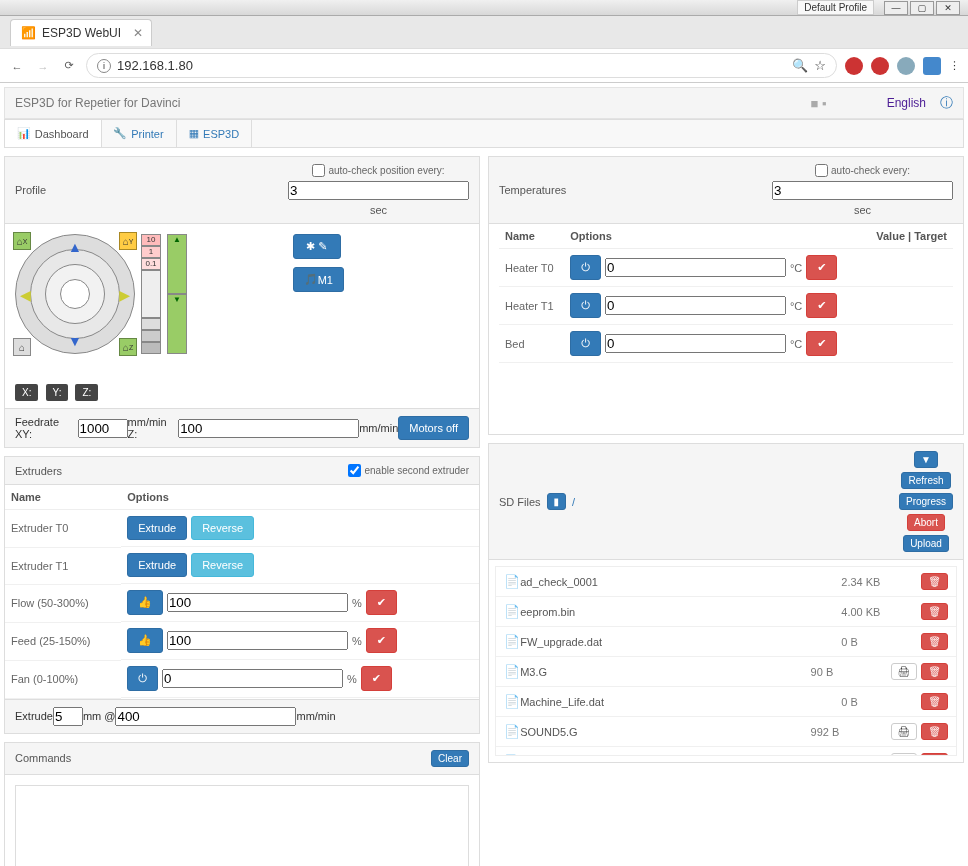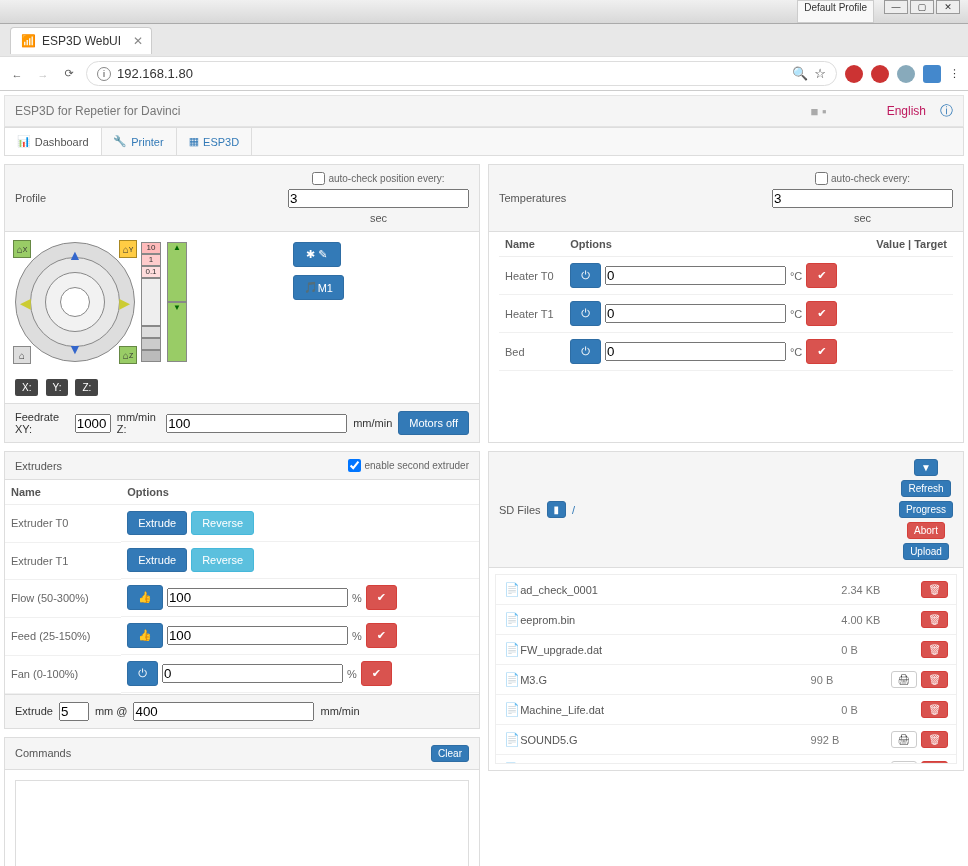--- a/index.html
+++ b/index.html
@@ -1,18 +1,18 @@
 <!DOCTYPE html>
 <html><head>
 <meta charset="utf-8">
 <style>
 * { box-sizing: border-box; margin: 0; padding: 0; }
 body { font-family: Arial, sans-serif; font-size: 11px; background: #fff; color: #333; }
 .browser-chrome { background: #e8e8e8; border-bottom: 1px solid #ccc; }
-.window-controls { height: 24px; background: linear-gradient(#f0f0f0,#d8d8d8); display: flex; justify-content: flex-end; padding: 0 8px; gap: 2px; border-bottom: 1px solid #aaa; }
+.window-controls { height: 16px; background: linear-gradient(#f0f0f0,#d8d8d8); display: flex; justify-content: flex-end; align-items: center; padding: 0 8px; gap: 2px; border-bottom: 1px solid #aaa; }
 .window-btn { width: 24px; height: 14px; background: #eee; border: 1px solid #999; font-size: 9px; text-align: center; line-height: 12px; }
 .profile-badge { font-size: 10px; background: #f8f8f8; border: 1px solid #ccc; padding: 1px 6px; margin-right: 8px; }
 .tab-bar { display: flex; align-items: center; height: 32px; padding-left: 10px; }
 .browser-tab { background: #fff; border: 1px solid #ccc; border-bottom: none; border-radius: 4px 4px 0 0; padding: 6px 30px 6px 10px; display: flex; align-items: center; gap: 6px; font-size: 12px; position: relative; }
 .tab-close { position: absolute; right: 8px; color: #888; }
 .addr-bar { background: #fff; border-top: 1px solid #ddd; height: 34px; display: flex; align-items: center; padding: 0 8px; gap: 8px; }
 .nav-icon { width: 18px; height: 18px; display: inline-flex; align-items: center; justify-content: center; color: #555; }
 .url-box { flex: 1; display: flex; align-items: center; border: 1px solid #ddd; border-radius: 14px; padding: 4px 10px; gap: 6px; font-size: 13px; }
 .ext-icon { width: 18px; height: 18px; border-radius: 50%; }
 .page { padding: 4px; }
@@ -20,21 +20,21 @@
 .top-bar .right { margin-left: auto; display: flex; align-items: center; gap: 14px; }
 .nav-tabs { display: flex; border: 1px solid #ddd; border-bottom: 1px solid #ddd; background: #f8f8f8; margin-bottom: 8px; }
 .nav-tabs .tab { padding: 7px 12px; font-size: 11px; color: #337ab7; border-right: 1px solid #ddd; display: flex; align-items: center; gap: 4px; cursor: pointer; }
 .nav-tabs .tab.active { background: #fff; color: #555; }
 .row { display: flex; gap: 8px; }
 .col { flex: 1; }
 .panel { border: 1px solid #ddd; background: #fff; margin-bottom: 8px; }
 .panel-head { background: #f5f5f5; border-bottom: 1px solid #ddd; padding: 7px 10px; display: flex; align-items: center; font-size: 11px; color: #555; }
 .panel-head .right { margin-left: auto; display: flex; align-items: center; gap: 4px; flex-direction: column; }
 .panel-body { padding: 10px; }
-.panel-footer { background: #f5f5f5; border-top: 1px solid #ddd; padding: 7px 10px; display: flex; align-items: center; gap: 6px; font-size: 11px; }
+.panel-footer { background: #f5f5f5; border-top: 1px solid #ddd; padding: 7px 10px; display: flex; align-items: center; gap: 0; font-size: 11px; }
 .btn { display: inline-flex; align-items: center; justify-content: center; padding: 5px 10px; font-size: 11px; border-radius: 3px; border: 1px solid transparent; cursor: pointer; color: #fff; white-space: nowrap; }
 .btn-xs { padding: 2px 6px; font-size: 10px; }
 .btn-primary { background: #337ab7; border-color: #2e6da4; }
 .btn-info { background: #5bc0de; border-color: #46b8da; }
 .btn-danger { background: #d9534f; border-color: #d43f3a; }
 .badge-coord { background: #444; color: #fff; padding: 3px 7px; border-radius: 2px; font-size: 10px; margin-right: 4px; }
 .jog-area { display: flex; gap: 6px; align-items: flex-start; }
 .jog-wheel { width: 120px; height: 120px; position: relative; }
 .circ { position: absolute; border-radius: 50%; border: 1px solid #888; }
 .home-corner { position: absolute; width: 18px; height: 18px; font-size: 10px; display: flex; align-items: center; justify-content: center; }
@@ -44,21 +44,21 @@
 .table th { text-align: left; padding: 6px; color: #555; font-weight: bold; border-bottom: 1px solid #eee; }
 .table td { padding: 6px; border-bottom: 1px solid #f0f0f0; vertical-align: middle; color: #666; }
 .file-row { display: flex; align-items: center; padding: 6px 8px; border-bottom: 1px solid #f0f0f0; font-size: 11px; }
 .file-row .fname { flex: 1; color: #555; }
 .file-row .fsize { width: 80px; color: #777; }
 .file-row .factions { display: flex; gap: 4px; }
 .file-icon { color: #337ab7; font-size: 13px; }
 .cmd-textarea { width: 100%; height: 140px; border: 1px solid #ddd; background: #fff; resize: none; padding: 6px; font-size: 11px; }
 .checkbox-lbl { display: inline-flex; align-items: center; gap: 3px; font-size: 10px; color: #666; }
 .flex-gap { display: flex; align-items: center; gap: 4px; }
-.link-blue { color: #be185d; padding-left: 46px; }
+.link-blue { color: #4c1d95; padding-left: 46px; }
 .cam-icon { color: #aaa; font-size: 13px; }
 .info-icon { color: #337ab7; font-size: 13px; }
 .file-list-wrap { max-height: 190px; overflow-y: scroll; border: 1px solid #eee; }
 </style>
 </head>
 <body>
 
 <div class="browser-chrome">
   <div class="window-controls">
     <span class="profile-badge">Default Profile</span>
@@ -159,29 +159,29 @@
             </div>
             <div class="z-strip">
               <div style="background:#9c6;height:60px;color:#060">▲</div>
               <div style="background:#9c6;height:60px;color:#060">▼</div>
             </div>
             <div style="margin-left:100px">
               <button class="btn btn-primary" style="padding:5px 12px;margin-bottom:8px">✱ ✎</button><br>
               <button class="btn btn-primary">🎵 <span>M1</span></button>
             </div>
           </div>
-          <div style="margin-top:19px">
+          <div style="margin-top:32px">
             <span class="badge-coord">X:</span>
             <span class="badge-coord">Y:</span>
             <span class="badge-coord">Z:</span>
           </div>
         </div>
         <div class="panel-footer">
           <span>Feedrate XY:</span>
-          <input class="small-input" style="width: 36px;" value="1000">
+          <input class="small-input" style="width: 50px;" value="1000">
           <span>mm/min  Z:</span>
           <input class="small-input" value="100" style="">
           <span>mm/min</span>
           <button class="btn btn-primary">Motors off</button>
         </div>
       </div>
 
       <div class="panel">
         <div class="panel-head">
           <span>Extruders</span>

